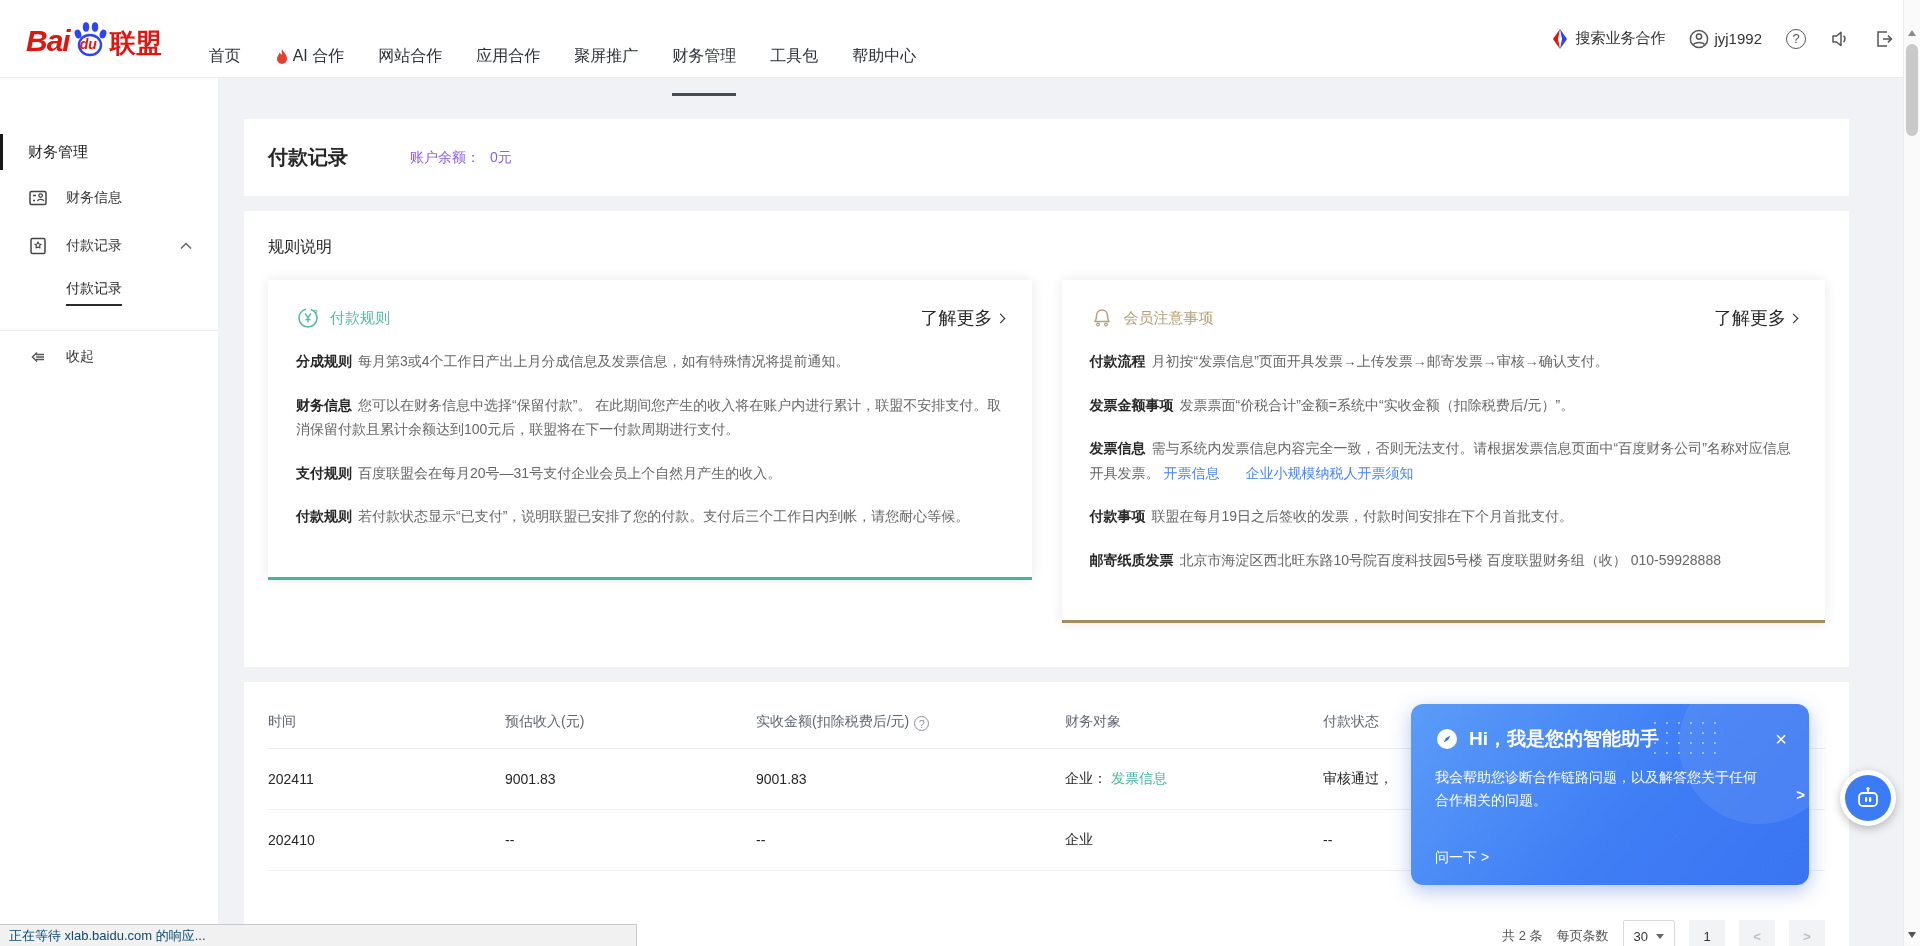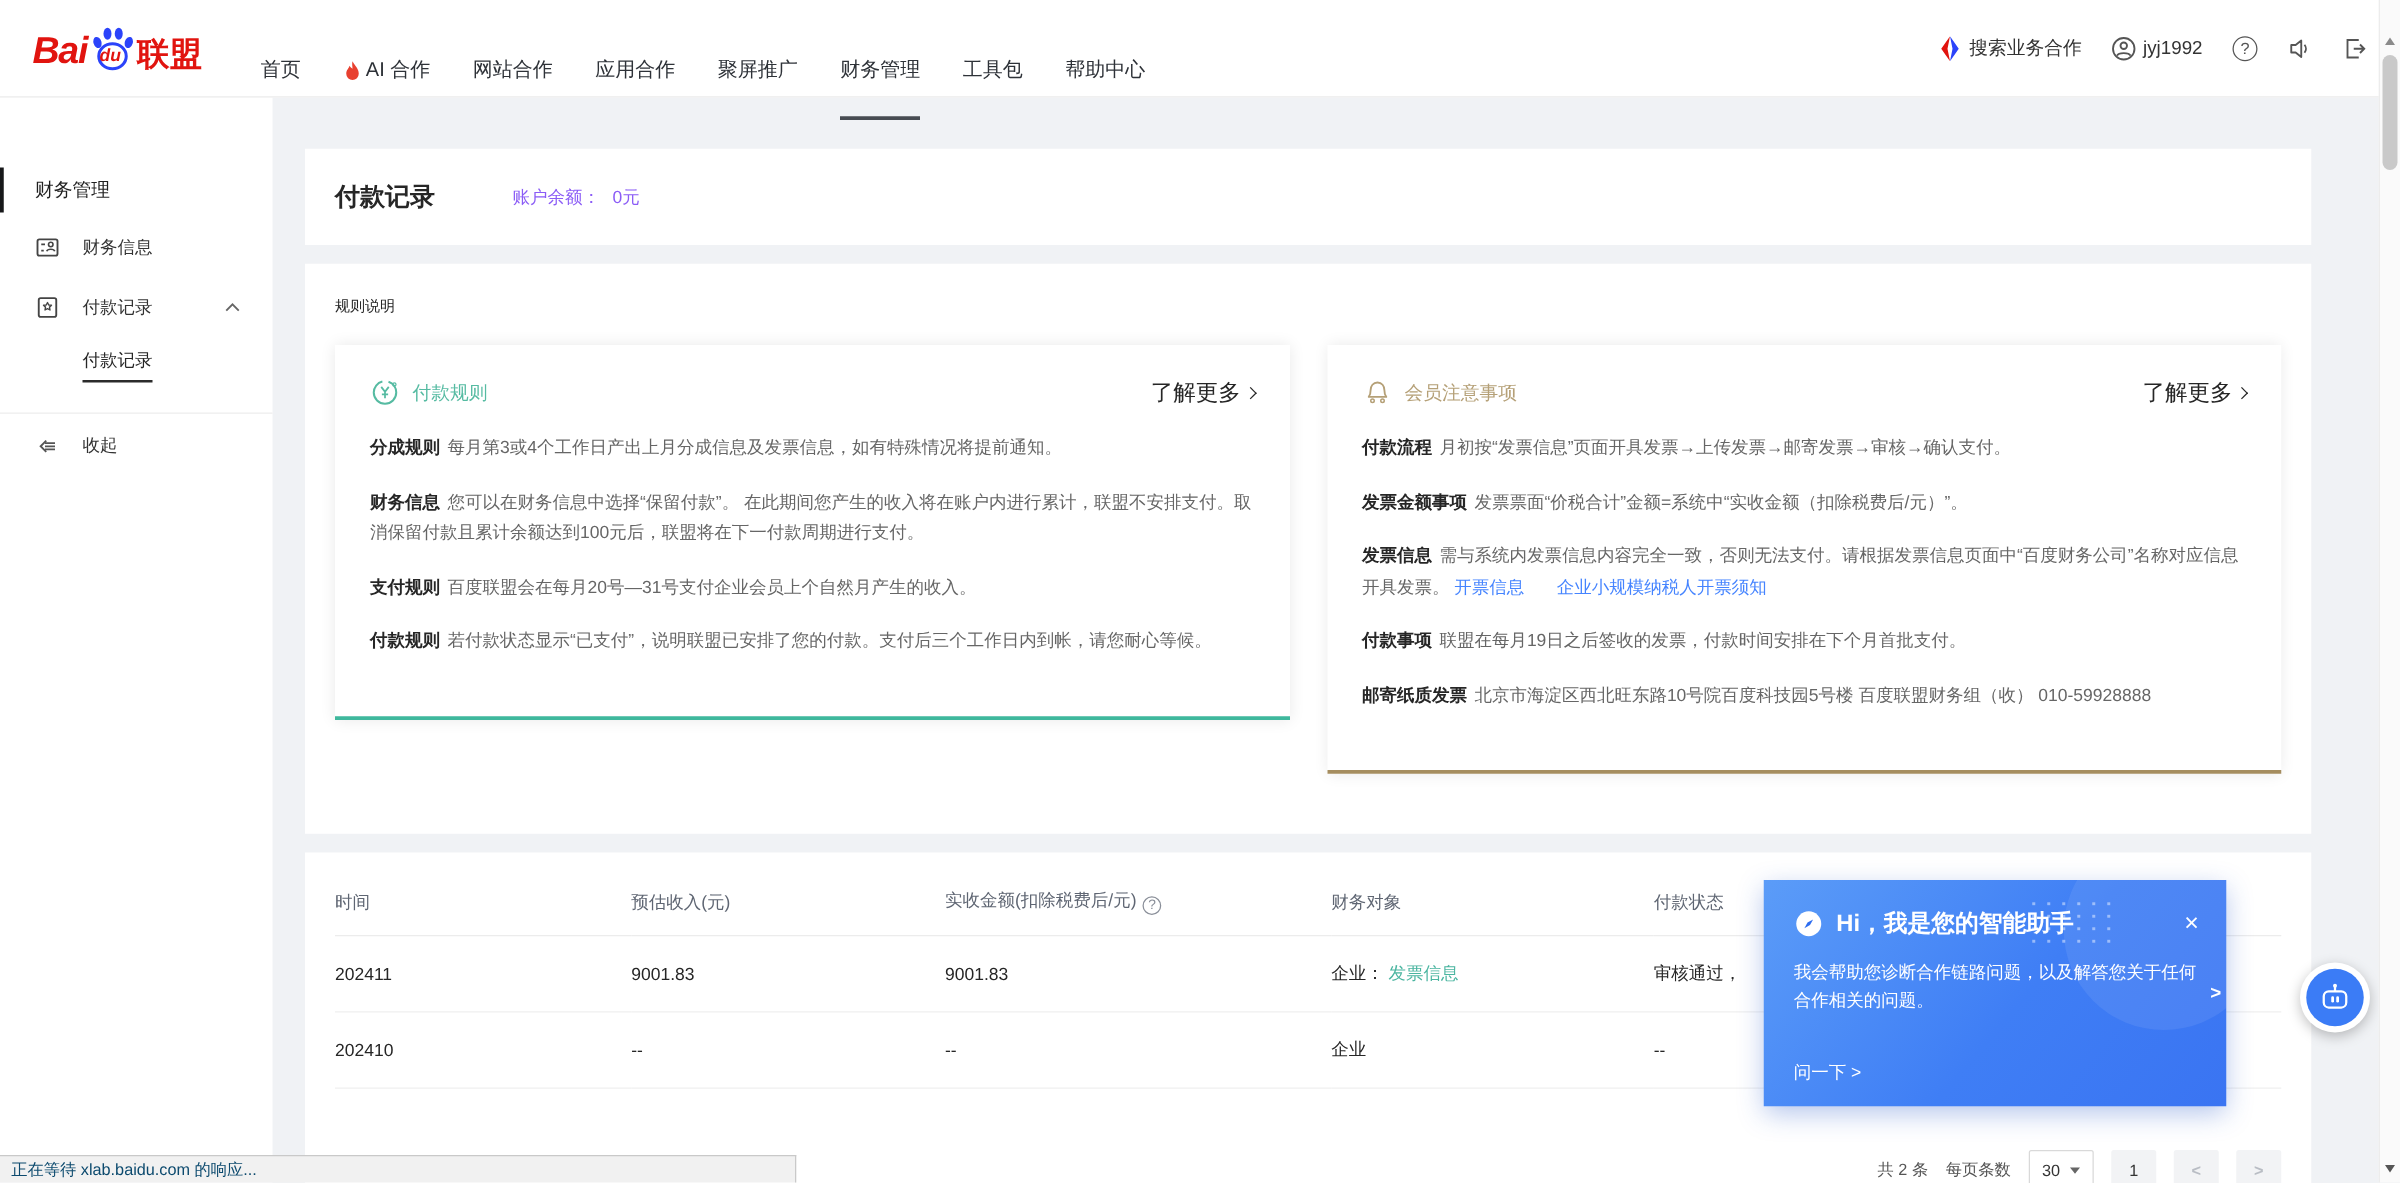--- a/index.html
+++ b/index.html
@@ -44,21 +44,21 @@
 
   
   .content { position:absolute; left:218px; top:78px; right:0; bottom:0; }
   .panel { position:absolute; left:26px; width:1605px; background:#fff; }
   .panel-head { top:41px; height:77px; display:flex; align-items:center; padding:0 24px; }
   .page-title { font-size:20px; font-weight:bold; color:#262626; }
   .balance { margin-left:62px; font-size:14px; color:#8b5cf6; }
   .balance b { font-weight:normal; margin-left:10px; }
 
   .panel-rules { top:133px; height:456px; padding:26px 24px; }
-  .rules-title { font-size:12px; color:#262626; font-weight:500; }
+  .rules-title { font-size:16px; color:#262626; font-weight:500; }
   .cards { display:flex; gap:30px; margin-top:22px; align-items:flex-start; }
   .card { flex:1; background:#fff; box-shadow:0 0 12px rgba(0,0,0,.09); padding:26px 28px 48px 28px; }
   .card.teal { border-bottom:3px solid #3fb89d; }
   .card.gold { border-bottom:3px solid #a58d5f; }
   .card-head { display:flex; align-items:center; }
   .card-title { font-size:15px; margin-left:10px; }
   .card.teal .card-title { color:#56bba2; }
   .card.gold .card-title { color:#b5a077; }
   .more { margin-left:auto; font-size:18px; color:#262626; cursor:pointer; display:flex; align-items:center; gap:4px; }
   .chev-r { width:7px; height:7px; border-top:1.5px solid #262626; border-right:1.5px solid #262626;
@@ -81,21 +81,21 @@
   .pg-box { min-width:36px; height:32px; background:#f2f3f5; border-radius:2px; display:flex;
     align-items:center; justify-content:center; color:#333; cursor:pointer; }
   .pg-box.dis { color:#b9bdc4; }
   .pg-select { height:32px; background:#fff; border:1px solid #d9d9d9; border-radius:2px;
     display:flex; align-items:center; padding:0 10px; gap:8px; cursor:pointer; color:#333; }
   .caret-down { width:0; height:0; border-left:4px solid transparent; border-right:4px solid transparent;
     border-top:5px solid #666; }
   .pg-arrow { font-size:13px; font-weight:bold; }
 
   
-  .assistant { position:absolute; left:1411px; top:704px; width:370px; height:181px; border-radius:0;
+  .assistant { position:absolute; left:1411px; top:704px; width:398px; height:181px; border-radius:12px;
     background:linear-gradient(130deg,#5b9cf8 0%,#3f7ef5 55%,#3a74f2 100%); color:#fff; z-index:40;
     overflow:hidden; box-shadow:0 6px 20px rgba(40,90,200,.35); }
   .as-deco1 { position:absolute; right:-30px; top:-40px; width:160px; height:160px; border-radius:50%;
     background:rgba(255,255,255,.08); }
   .as-deco2 { position:absolute; right:90px; top:14px; width:70px; height:40px;
     background-image:radial-gradient(rgba(255,255,255,.45) 1.5px, transparent 1.6px);
     background-size:12px 10px; }
   .as-head { position:relative; display:flex; align-items:center; padding:22px 22px 0 24px; }
   .as-title { font-size:19px; font-weight:bold; margin-left:10px; }
   .as-close { margin-left:auto; font-size:20px; line-height:1; cursor:pointer; color:#fff; }

